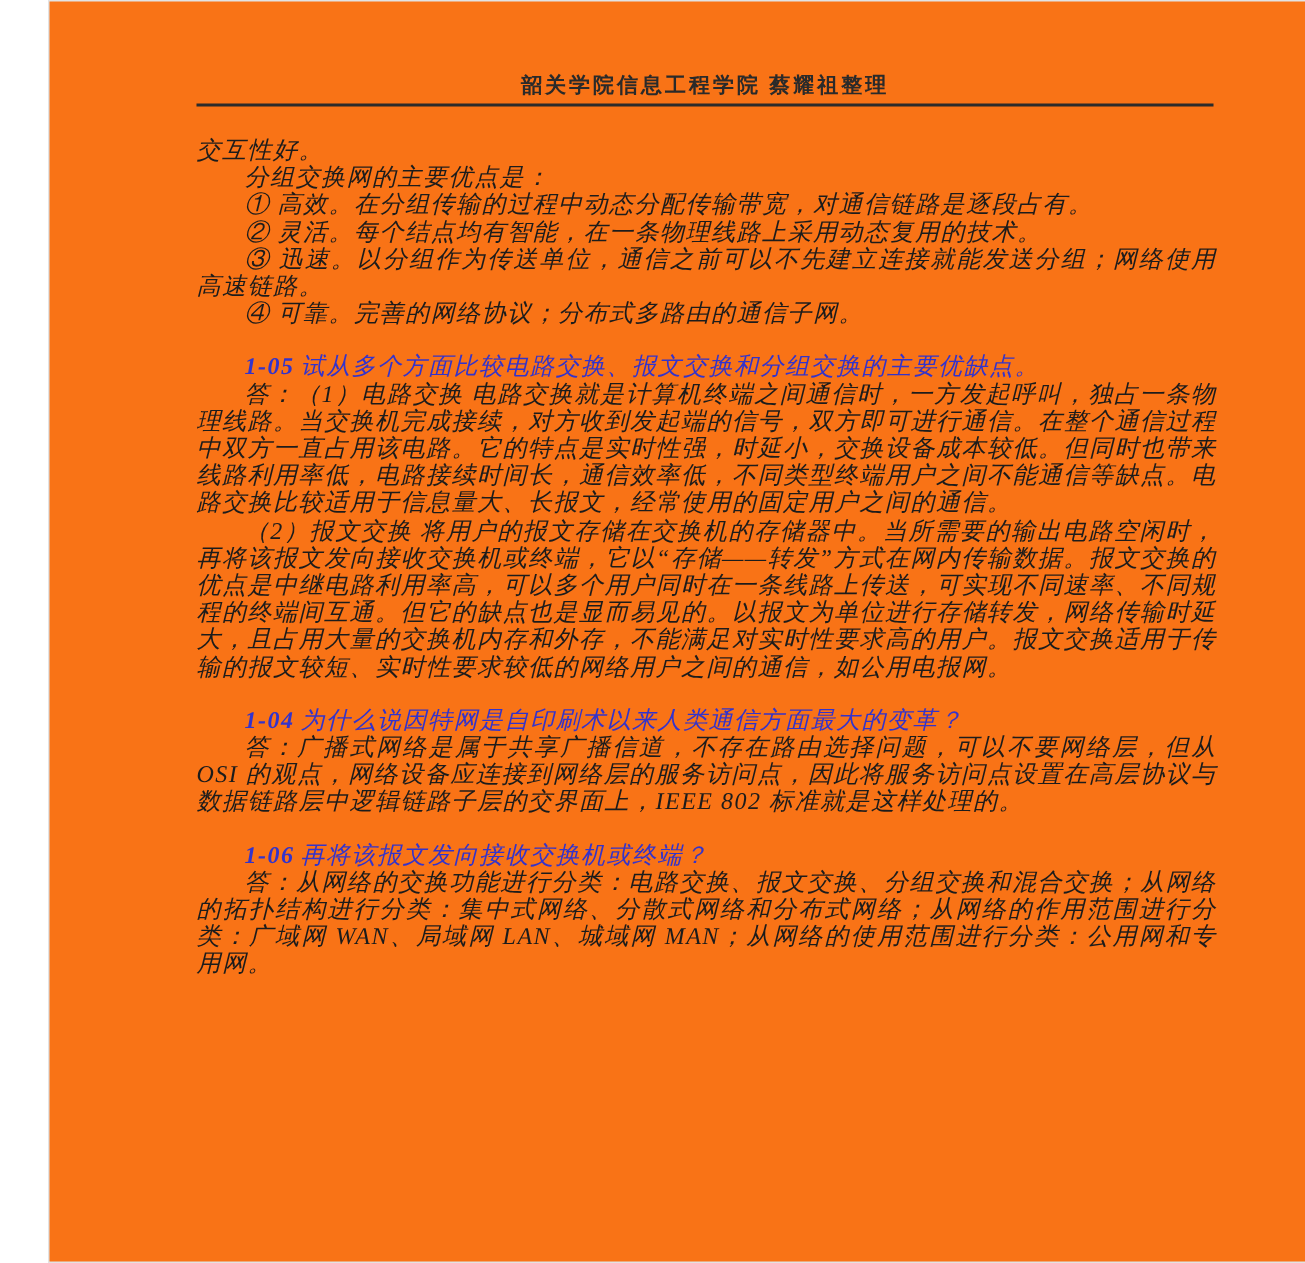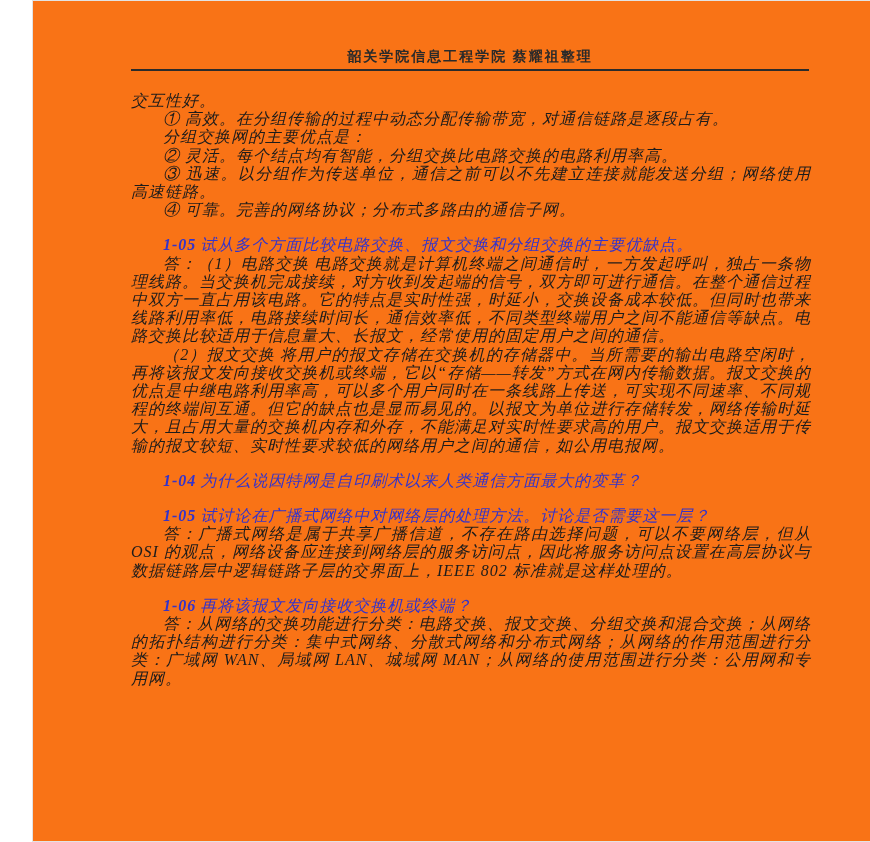--- a/index.html
+++ b/index.html
@@ -55,46 +55,43 @@
 <div class="page">
 
   <div class="doc-header">
     <span>韶关学院信息工程学院 蔡耀祖整理</span>
   </div>
 
   <div class="doc-body">
 
     <p class="block no-indent">交互性好。</p>
 
+    <p class="block">分组交换网的主要优点是：</p>
+
     <p class="block">① 高效。在分组传输的过程中动态分配传输带宽，对通信链路是逐段占有。</p>
 
-    <p class="block">分组交换网的主要优点是：</p>
-
-    <p class="block">② 灵活。每个结点均有智能，分组交换比电路交换的电路利用率高。</p>
+    <p class="block">② 灵活。每个结点均有智能，在一条物理线路上采用动态复用的技术。</p>
 
     <p class="block">③ 迅速。以分组作为传送单位，通信之前可以不先建立连接就能发送分组；网络使用高速链路。</p>
 
     <p class="block">④ 可靠。完善的网络协议；分布式多路由的通信子网。</p>
 
     <p class="q-heading">
       <span class="q-num">1-05</span><span>试从多个方面比较电路交换、报文交换和分组交换的主要优缺点。</span>
     </p>
 
     <p class="block">答：（1）电路交换 电路交换就是计算机终端之间通信时，一方发起呼叫，独占一条物理线路。当交换机完成接续，对方收到发起端的信号，双方即可进行通信。在整个通信过程中双方一直占用该电路。它的特点是实时性强，时延小，交换设备成本较低。但同时也带来线路利用率低，电路接续时间长，通信效率低，不同类型终端用户之间不能通信等缺点。电路交换比较适用于信息量大、长报文，经常使用的固定用户之间的通信。</p>
 
     <p class="block">（2）报文交换 将用户的报文存储在交换机的存储器中。当所需要的输出电路空闲时，再将该报文发向接收交换机或终端，它以“存储——转发”方式在网内传输数据。报文交换的优点是中继电路利用率高，可以多个用户同时在一条线路上传送，可实现不同速率、不同规程的终端间互通。但它的缺点也是显而易见的。以报文为单位进行存储转发，网络传输时延大，且占用大量的交换机内存和外存，不能满足对实时性要求高的用户。报文交换适用于传输的报文较短、实时性要求较低的网络用户之间的通信，如公用电报网。</p>
 
 
     <p class="q-heading">
       <span class="q-num">1-04</span><span>为什么说因特网是自印刷术以来人类通信方面最大的变革？</span>
     </p>
 
-    <p class="q-heading">
-      <span class="q-num">1-05</span><span>试讨论在广播式网络中对网络层的处理方法。讨论是否需要这一层？</span>
-    </p>
 
     <p class="block">答：广播式网络是属于共享广播信道，不存在路由选择问题，可以不要网络层，但从 OSI 的观点，网络设备应连接到网络层的服务访问点，因此将服务访问点设置在高层协议与数据链路层中逻辑链路子层的交界面上，IEEE 802 标准就是这样处理的。</p>
 
     <p class="q-heading">
       <span class="q-num">1-06</span><span>再将该报文发向接收交换机或终端？</span>
     </p>
 
     <p class="block">答：从网络的交换功能进行分类：电路交换、报文交换、分组交换和混合交换；从网络的拓扑结构进行分类：集中式网络、分散式网络和分布式网络；从网络的作用范围进行分类：广域网 WAN、局域网 LAN、城域网 MAN；从网络的使用范围进行分类：公用网和专用网。</p>
 
   </div>

